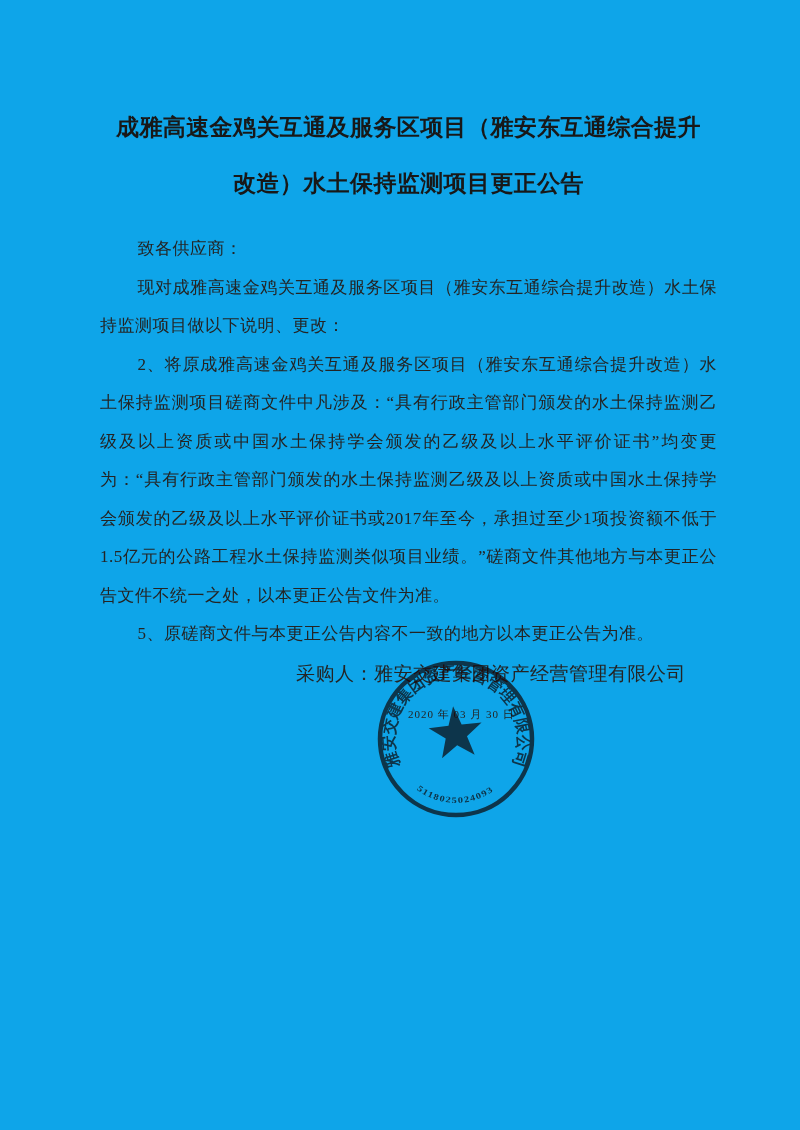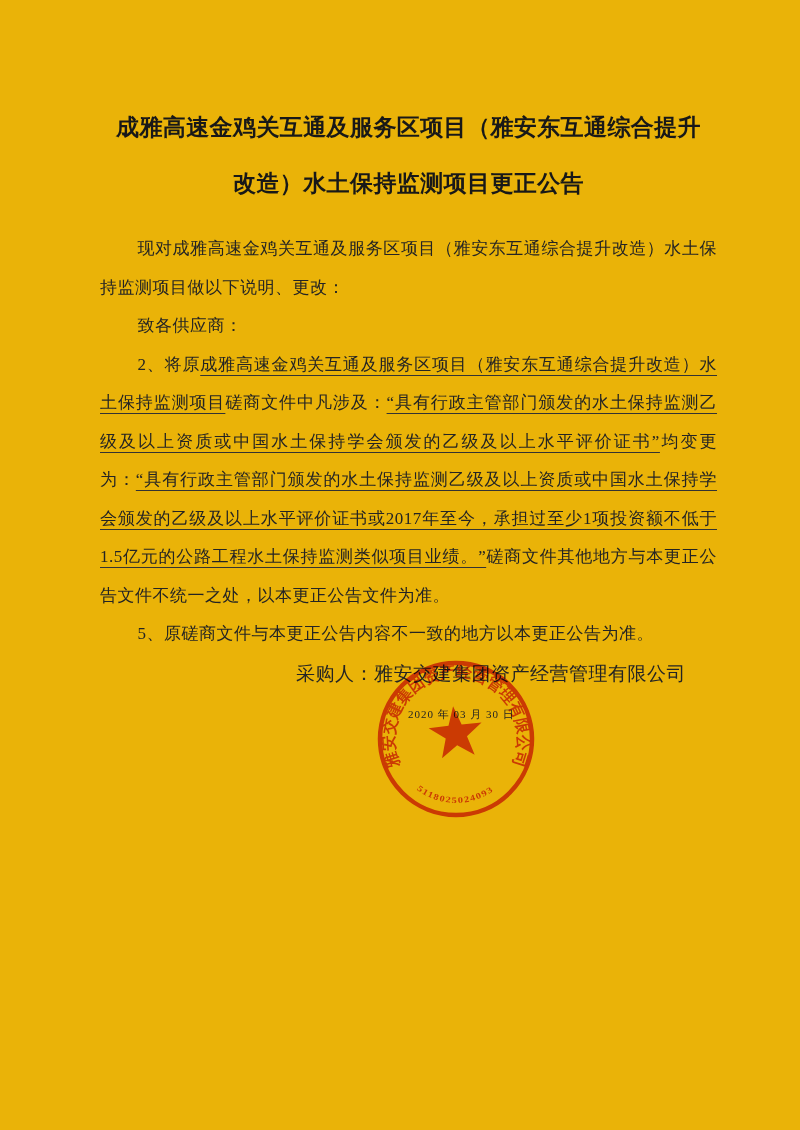--- a/index.html
+++ b/index.html
@@ -2,21 +2,21 @@
 <html><head>
 <meta charset="utf-8">
 <style>
   * { margin: 0; padding: 0; box-sizing: border-box; }
   html, body { background: #ffffff; }
   .page {
     position: relative;
     width: 800px;
     height: 1130px;
     margin: 0 auto;
-    background: #eab308;
+    background: #0ea5e9;
     overflow: hidden;
     font-family: "Liberation Serif", "DejaVu Serif", serif;
     color: #1f1f1f;
     padding-left: 44px;
   }
   .content {
     position: absolute;
     left: 100px;
     top: 100px;
     width: 617px;
@@ -33,21 +33,20 @@
   }
   .body p.para {
     font-size: 17px;
     line-height: 38.5px;
     letter-spacing: 0.5px;
     text-align: justify;
     color: #242424;
   }
   .body p.indent { text-indent: 2.2em; }
   .body span.u {
-    text-decoration: underline;
     text-decoration-thickness: 1px;
     text-decoration-color: #333;
     text-underline-offset: 5px;
   }
   .signature {
     margin-top: 0px;
   }
   .purchaser-line {
     font-size: 19px;
     line-height: 40px;
@@ -80,22 +79,22 @@
 </head>
 <body>
 
 <div class="page">
   <div class="content">
 
     <h1 class="title">成雅高速金鸡关互通及服务区项目（雅安东互通综合提升改造）水土保持监测项目更正公告</h1>
 
     <div class="body">
 
-    <p class="para indent"><span>现对成雅高速金鸡关互通及服务区项目（雅安东互通综合提升改造）水土保持监测项目做以下说明、更改：</span></p>
-        <p class="para indent"><span>致各供应商：</span></p>
+    <p class="para indent"><span>致各供应商：</span></p>
+        <p class="para indent"><span>现对成雅高速金鸡关互通及服务区项目（雅安东互通综合提升改造）水土保持监测项目做以下说明、更改：</span></p>
         <p class="para indent"><span>2、将原</span><span class="u">成雅高速金鸡关互通及服务区项目（雅安东互通综合提升改造）水土保持监测项目</span><span>磋商文件中凡涉及：</span><span class="u">“具有行政主管部门颁发的水土保持监测乙级及以上资质或中国水土保持学会颁发的乙级及以上水平评价证书”</span><span>均变更为：</span><span class="u">“具有行政主管部门颁发的水土保持监测乙级及以上资质或中国水土保持学会颁发的乙级及以上水平评价证书或2017年至今，承担过至少1项投资额不低于1.5亿元的公路工程水土保持监测类似项目业绩。”</span><span>磋商文件其他地方与本更正公告文件不统一之处，以本更正公告文件为准。</span></p>
         <p class="para indent"><span>5、原磋商文件与本更正公告内容不一致的地方以本更正公告为准。</span></p>
       </div>
 
     <div class="signature">
       <p class="purchaser-line">采购人：雅安交建集团资产经营管理有限公司</p>
       <p class="date-line">2020 年 03 月 30 日</p>
     </div>
   </div>
 

